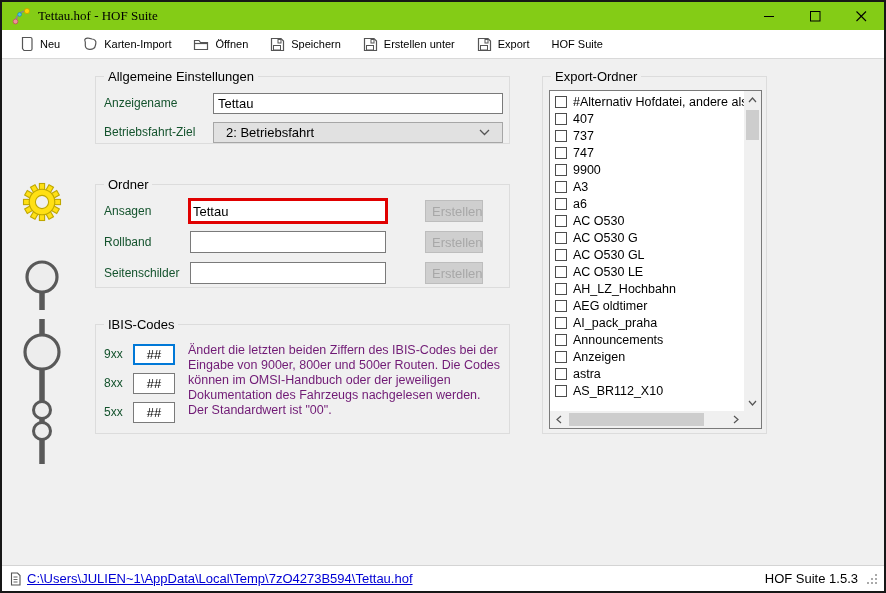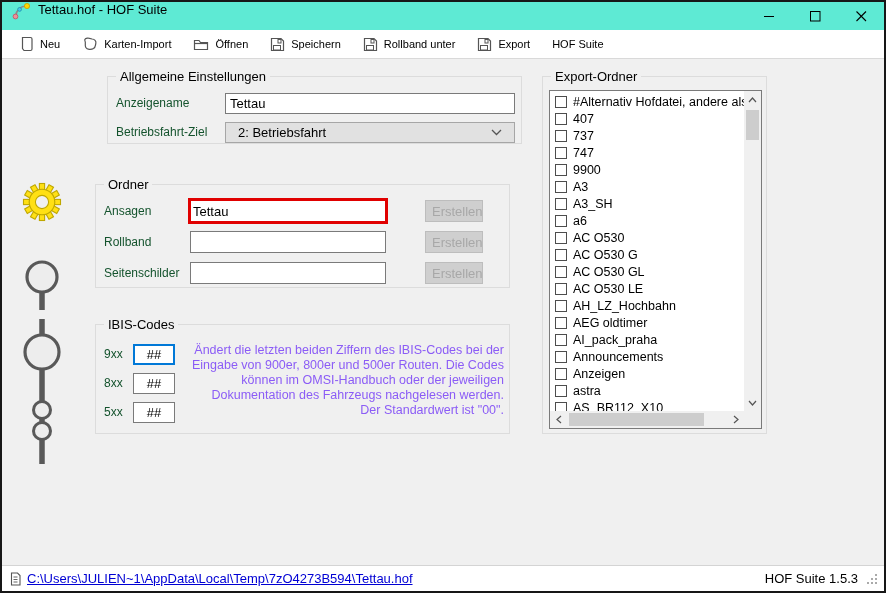--- a/index.html
+++ b/index.html
@@ -1,39 +1,39 @@
 <!DOCTYPE html>
 <html><head>
 <meta charset="utf-8">
 <style>
   html,body{margin:0;padding:0;background:#cfcfcf;font-family:"Liberation Sans","DejaVu Sans",sans-serif;}
   *{box-sizing:border-box;}
   .window{width:886px;height:593px;border:2px solid #171717;background:#f0f0f0;position:relative;overflow:hidden;}
   
-  .titlebar{height:28px;background:#5eead4;display:flex;}
+  .titlebar{height:28px;background:#84cc16;display:flex;align-items:center;font-family:Liberation Serif, serif;}
   .app-icon{margin:0 8px 0 10px;flex:0 0 auto;display:flex;}
   .title-text{font-size:13px;color:#000;flex:1 1 auto;white-space:nowrap;}
   .win-controls{display:flex;height:100%;}
   .win-btn{width:46px;height:100%;display:flex;align-items:center;justify-content:center;}
   
   .toolbar{height:29px;background:#fff;border-bottom:1px solid #d9d9d9;display:flex;align-items:center;padding-left:6px;}
   .tb-item{display:flex;align-items:center;gap:6px;padding:3px 11px;font-size:11px;color:#000;cursor:default;}
   .tb-item svg{flex:0 0 auto;}
   
   .content{position:relative;height:506px;background:#f0f0f0;}
   .group{position:absolute;border:1px solid #dcdcdc;}
   .group-legend{position:absolute;top:-8px;left:8px;background:#f0f0f0;padding:0 4px;font-size:13px;color:#000;white-space:nowrap;}
   .lbl{position:absolute;font-size:12px;color:#14532d;white-space:nowrap;}
   .txt{position:absolute;border:1px solid #7a7a7a;background:#fff;font-family:inherit;font-size:13px;padding:0 4px;color:#000;}
   .txt.red{border:3px solid #e00000;padding:0 2px;}
   .txt.blue{border:1px solid #0078d7;box-shadow:inset 0 0 0 1px #0078d7;}
   .combo{position:absolute;background:#e1e1e1;border:1px solid #a6a6a6;display:flex;align-items:center;font-size:13px;padding:0 12px;color:#000;}
   .combo .combo-val{flex:1 1 auto;white-space:nowrap;overflow:hidden;}
   .btn-disabled{position:absolute;background:#cfcfcf;border:1px solid #bdbdbd;color:#a8a8a8;font-size:13px;font-family:inherit;text-align:center;line-height:20px;}
-  .ibis-desc{position:absolute;font-size:12.5px;line-height:15px;text-align:right;color:#8b5cf6;}
+  .ibis-desc{position:absolute;font-size:12.5px;line-height:15px;text-align:left;color:#701a75;}
   
   .listbox{position:absolute;background:#fff;border:1px solid #7a7a7a;display:grid;grid-template-columns:1fr 17px;grid-template-rows:1fr 17px;}
   .list-items{overflow:hidden;padding:2px 0 0 3px;}
   .lb-item{display:flex;align-items:center;height:17px;font-size:12.5px;color:#000;white-space:nowrap;overflow:hidden;}
   .cb{flex:0 0 auto;width:12px;height:12px;border:1px solid #4d4d4d;background:#fff;margin:0 6px 0 2px;}
   .vbar{background:#f0f0f0;display:flex;flex-direction:column;align-items:center;}
   .hbar{background:#f0f0f0;display:flex;align-items:center;}
   .sb-arrow{width:17px;height:17px;display:flex;align-items:center;justify-content:center;flex:0 0 auto;}
   .vthumb{width:13px;height:30px;background:#cdcdcd;margin-top:2px;}
   .hthumb{width:135px;height:13px;background:#cdcdcd;margin-left:2px;}
@@ -106,21 +106,21 @@
         <rect x="3.5" y="8.5" width="7" height="4.5" fill="none" stroke="#555" stroke-width="1"></rect>
       </svg>
       <span>Speichern</span>
     </div>
     <div class="tb-item">
       <svg width="15" height="15" viewBox="0 0 15 15">
         <path d="M1.5,1.5 h9.5 l2.5,2.5 v9.5 h-12 z" fill="none" stroke="#555" stroke-width="1.2"></path>
         <rect x="8" y="2.5" width="3" height="3.5" fill="none" stroke="#555" stroke-width="1"></rect>
         <rect x="3.5" y="8.5" width="7" height="4.5" fill="none" stroke="#555" stroke-width="1"></rect>
       </svg>
-      <span>Rollband unter</span>
+      <span>Erstellen unter</span>
     </div>
     <div class="tb-item">
       <svg width="15" height="15" viewBox="0 0 15 15">
         <path d="M1.5,1.5 h9.5 l2.5,2.5 v9.5 h-12 z" fill="none" stroke="#555" stroke-width="1.2"></path>
         <rect x="8" y="2.5" width="3" height="3.5" fill="none" stroke="#555" stroke-width="1"></rect>
         <rect x="3.5" y="8.5" width="7" height="4.5" fill="none" stroke="#555" stroke-width="1"></rect>
       </svg>
       <span>Export</span>
     </div>
     <div class="tb-item">
@@ -156,21 +156,21 @@
       <svg width="40" height="212" viewBox="0 0 40 212">
         <line x1="19" y1="22" x2="19" y2="53" stroke="#595959" stroke-width="5.5"></line>
         <line x1="19" y1="62" x2="19" y2="207" stroke="#595959" stroke-width="5.5"></line>
         <circle cx="19" cy="20" r="15" fill="#ededed" stroke="#595959" stroke-width="3.2"></circle>
         <circle cx="19" cy="95" r="17" fill="#ededed" stroke="#595959" stroke-width="3.2"></circle>
         <circle cx="19" cy="153" r="8.5" fill="#ededed" stroke="#595959" stroke-width="3"></circle>
         <circle cx="19" cy="174" r="8.5" fill="#ededed" stroke="#595959" stroke-width="3"></circle>
       </svg>
     </div>
 
-    <div class="group" style="left:93px;top:17px;width:415px;height:68px;margin-left:12px;">
+    <div class="group" style="left:93px;top:17px;width:415px;height:68px;">
       <span class="group-legend">Allgemeine Einstellungen</span>
       <span class="lbl" style="left:8px;top:19px;">Anzeigename</span>
       <input class="txt" style="left: 117px; top: 16px; width: 290px; height: 21px;" value="Tettau">
       <span class="lbl" style="left:8px;top:48px;">Betriebsfahrt-Ziel</span>
       <div class="combo" style="left:117px;top:45px;width:290px;height:21px;">
         <span class="combo-val">2: Betriebsfahrt</span>
         <svg width="11" height="7" viewBox="0 0 11 7">
             <polyline points="1,1 5.5,5.5 10,1" fill="none" stroke="#555" stroke-width="1.3"></polyline>
           </svg>
       </div>
@@ -227,24 +227,20 @@
               <span class="cb"></span>
               <span>747</span>
             </div>
             <div class="lb-item">
               <span class="cb"></span>
               <span>9900</span>
             </div>
             <div class="lb-item">
               <span class="cb"></span>
               <span>A3</span>
-            </div>
-            <div class="lb-item">
-              <span class="cb"></span>
-              <span>A3_SH</span>
             </div>
             <div class="lb-item">
               <span class="cb"></span>
               <span>a6</span>
             </div>
             <div class="lb-item">
               <span class="cb"></span>
               <span>AC O530</span>
             </div>
             <div class="lb-item">

